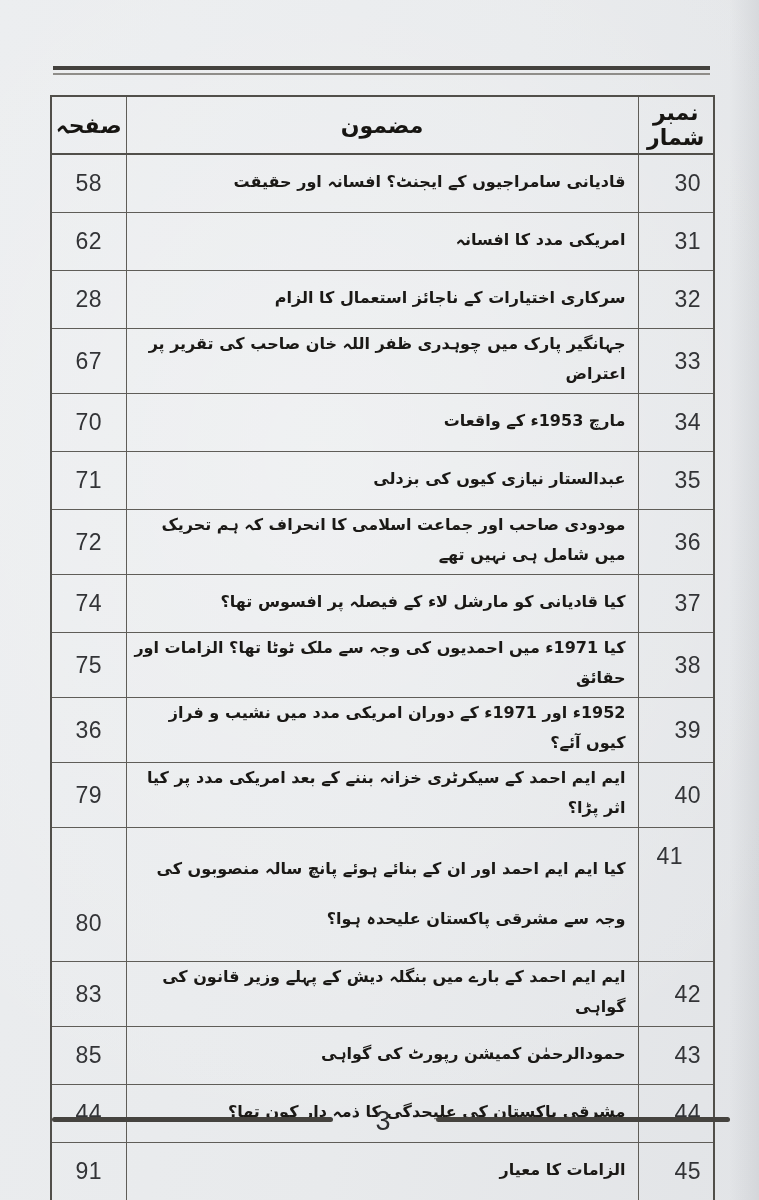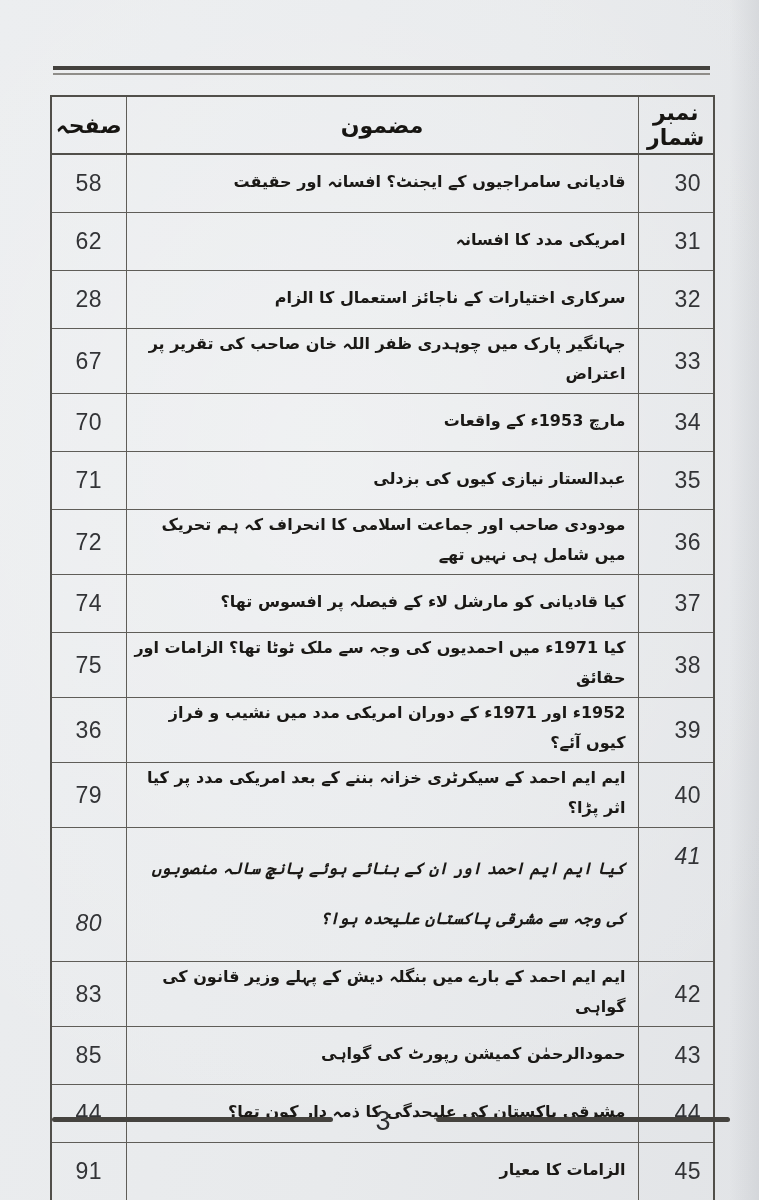--- a/index.html
+++ b/index.html
@@ -61,21 +61,21 @@
 
   tr.hdr th {
     height: 54px;
     font-size: 22px;
     font-weight: 700;
     text-align: center;
     border-bottom: 2px solid #514f4a;
     color: #171512;
   }
   tr.row td { height: 53px; }
-  tr.row.tall td { height: 108px; font-style: italic; }
+  tr.row.tall td { height: 108px; }
 
   td.col-content {
     text-align: right;
     padding: 0 12px 4px 6px;
     font-size: 16px;
     font-weight: 700;
     line-height: 30px;
     color: #1b1916;
   }
   tr.row.tall td.col-content { line-height: 50px; padding-top: 2px; }
@@ -84,21 +84,21 @@
     font-family: "Liberation Sans", sans-serif;
     font-size: 23px;
     font-weight: 400;
     color: #333437;
     letter-spacing: 0.5px;
     margin-left: 27px;
   }
   td.col-serial { text-align: right; padding-left: 0; padding-right: 12px; }
   td.col-page   { text-align: center; }
 
-  tr.row.tall td.col-serial { vertical-align: top; padding-top: 15px; }
+  tr.row.tall td.col-serial { vertical-align: top; padding-top: 15px; text-align: center; }
   tr.row.tall td.col-page   { vertical-align: bottom; padding-bottom: 24px; }
 
   .footer-line {
     position: absolute;
     height: 5px;
     background: #45433f;
     border-radius: 3px;
     top: 1117px;
   }
   .footer-line.left  { left: 52px;  width: 281px; }

